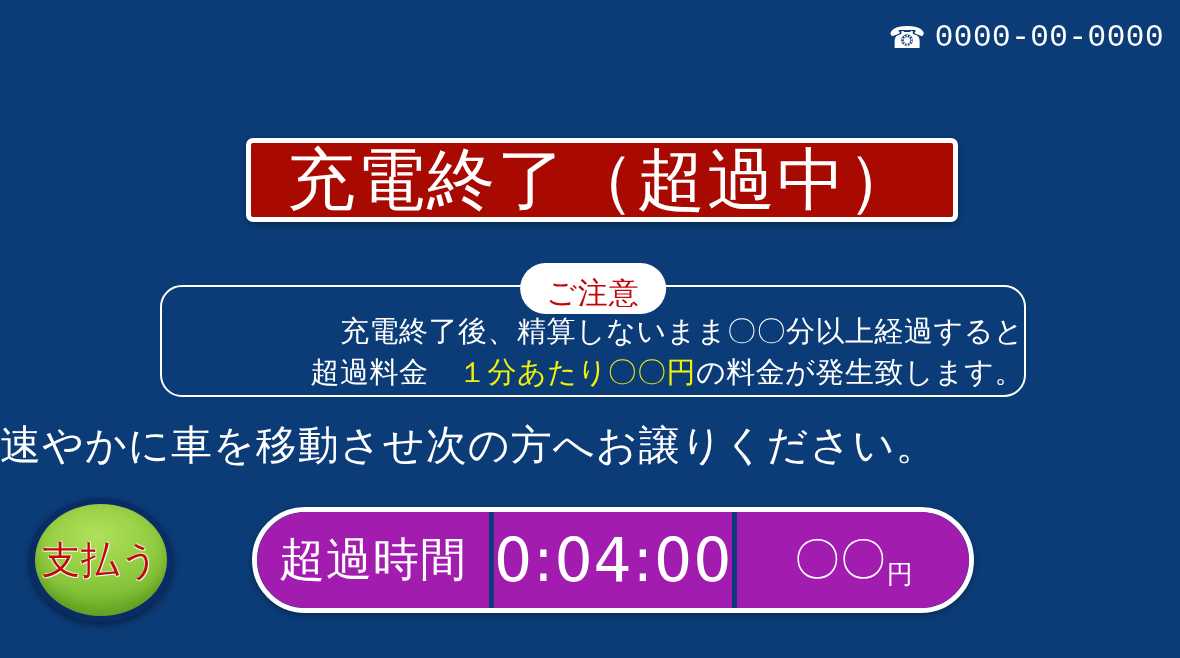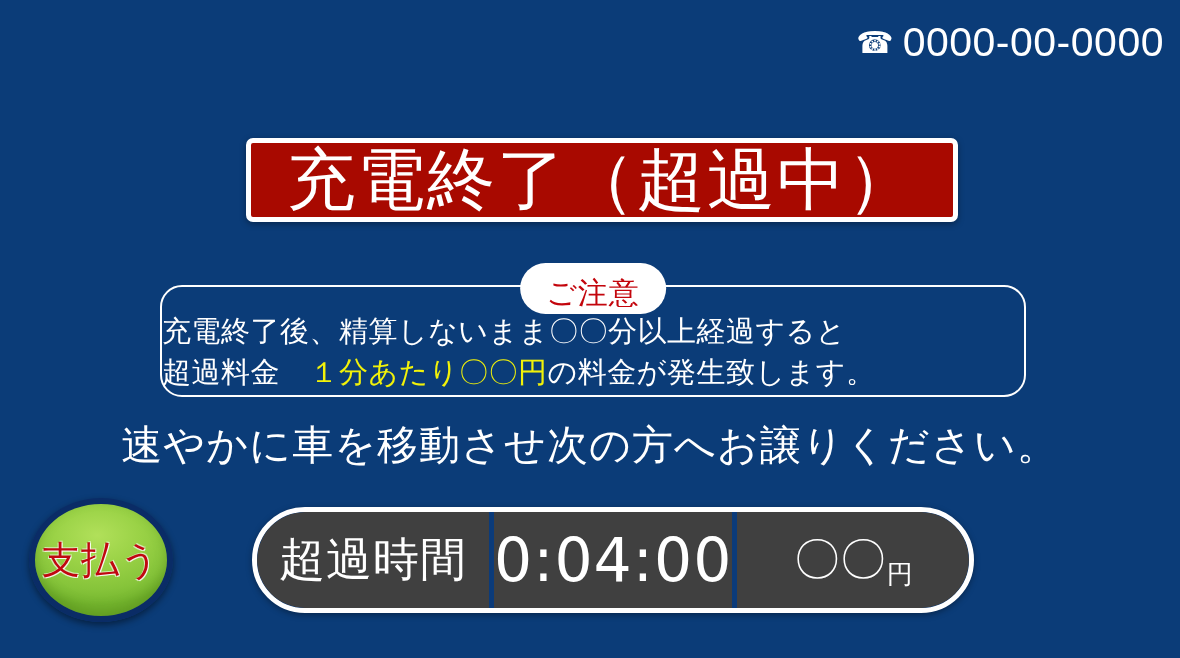--- a/index.html
+++ b/index.html
@@ -42,25 +42,25 @@
     gap: 9px;
     color: #ffffff;
   }
   .phone-icon {
     font-size: 30px;
     line-height: 1;
     color: #ffffff;
     margin-top: 1px;
   }
   .phone-number {
-    font-size: 41px;
+    font-size: 31px;
     line-height: 1;
     letter-spacing: 0.5px;
     color: #ffffff;
-    font-family: Liberation Sans, sans-serif;
+    font-family: Liberation Mono, monospace;
   }
 
   
   .title-banner {
     position: absolute;
     left: 246px;
     top: 138px;
     width: 712px;
     height: 84px;
     box-sizing: border-box;
@@ -105,41 +105,41 @@
     font-size: 30px;
     line-height: 1.1;
     white-space: nowrap;
     letter-spacing: 1px;
   }
   .notice-lines {
     position: absolute;
     left: 0;
     right: 0;
     top: 24px;
-    text-align: left;
+    text-align: right;
     color: #ffffff;
   }
   .notice-line {
     font-size: 29px;
     line-height: 1.42;
     letter-spacing: 0.5px;
     white-space: nowrap;
   }
   .hl-yellow {
     color: #f2f209;
     margin-top: 16px;
   }
 
   
   .instruction {
     position: absolute;
     left: 0;
     right: 0;
     top: 421px;
-    text-align: center;
+    text-align: left;
     color: #ffffff;
     font-size: 41px;
     line-height: 1.2;
     letter-spacing: 1px;
     white-space: nowrap;
   }
 
   
   .pay-button {
     position: absolute;
@@ -179,21 +179,21 @@
     height: 106px;
     box-sizing: border-box;
     border: 5px solid #ffffff;
     border-radius: 53px;
     background: #0b3b7a;
     display: flex;
     overflow: hidden;
     box-shadow: 0 2px 6px rgba(0,0,0,0.35);
   }
   .summary-cell {
-    background: #404040;
+    background: #a21caf;
     display: flex;
     align-items: center;
     justify-content: center;
     color: #ffffff;
     white-space: nowrap;
   }
   .cell-label {
     flex: 0 0 232px;
     border-top-left-radius: 48px;
     border-bottom-left-radius: 48px;

